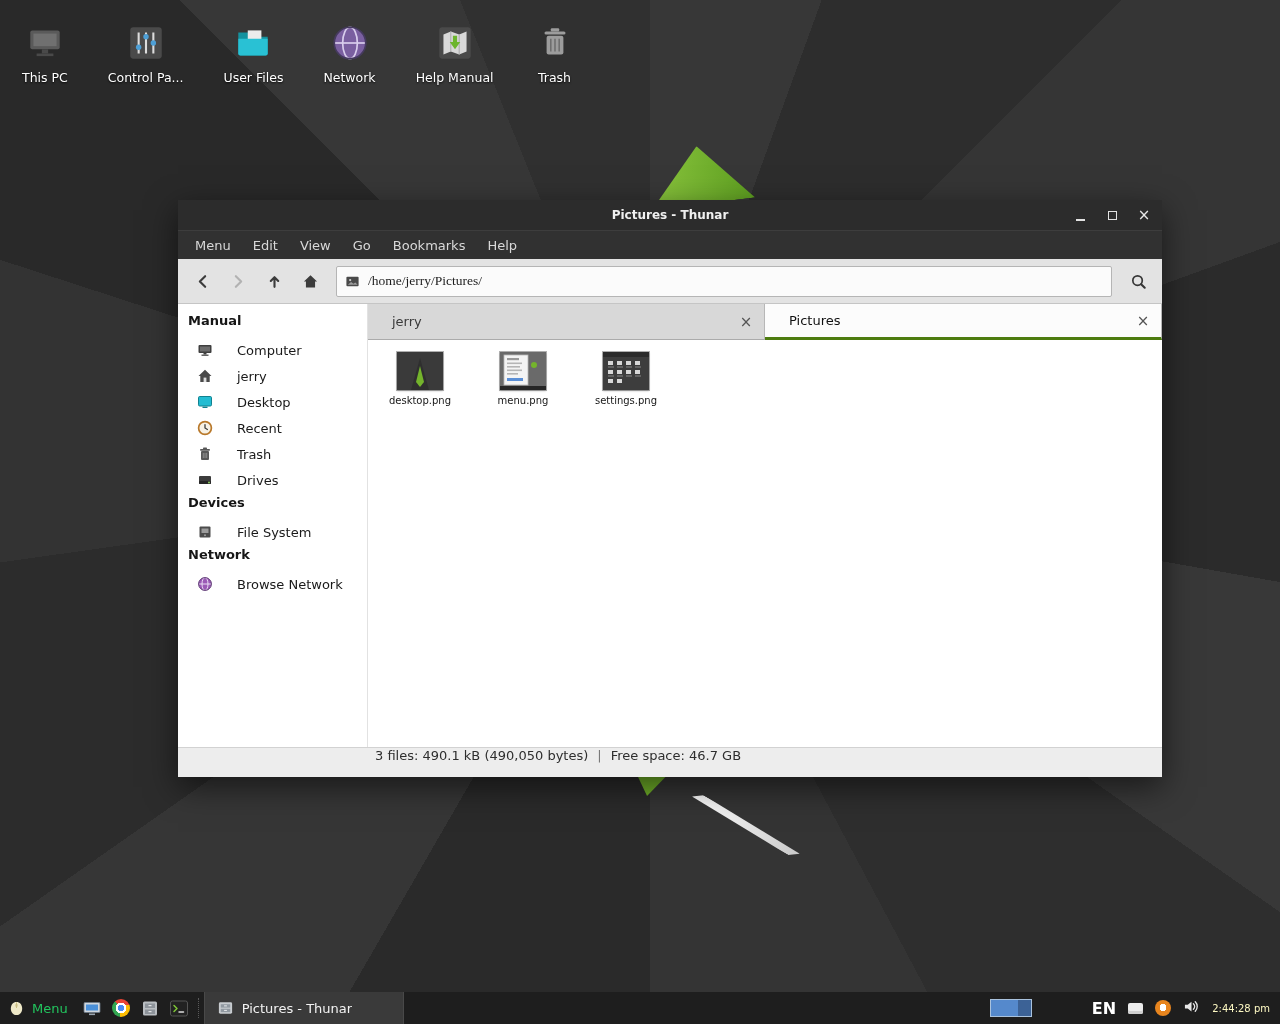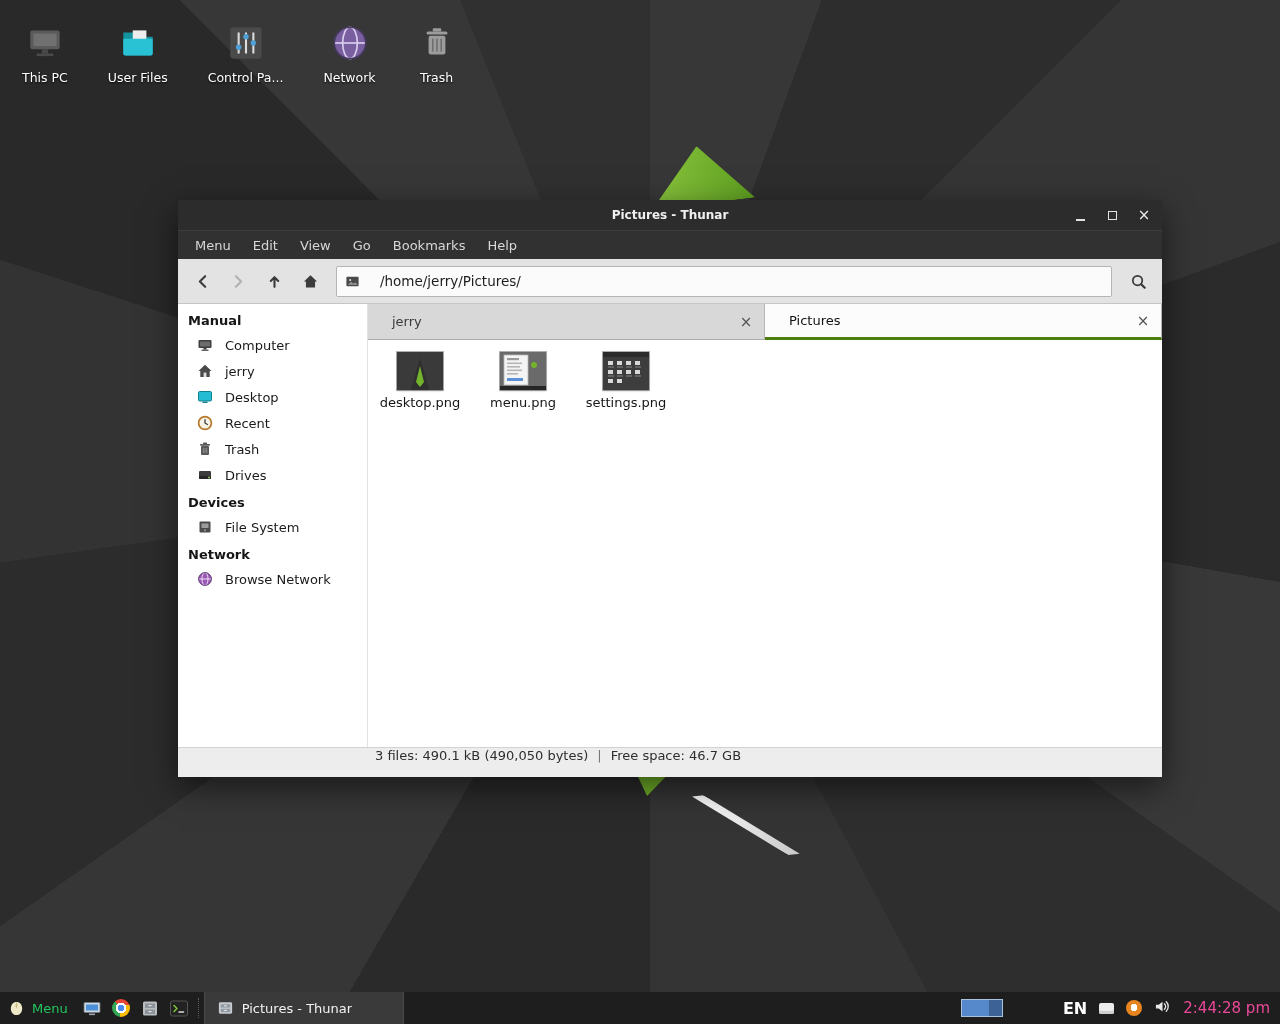--- a/index.html
+++ b/index.html
@@ -47,46 +47,46 @@
   .menubar { height:29px; background:#313131; flex:none; display:flex; align-items:center;
     padding-left:6px; border-top:1px solid #3d3d3d; }
   .menu-item { padding:0 11px; line-height:29px; color:#d8d8d8; font-size:13px; cursor:default; }
 
   .toolbar { height:45px; background:#e3e3e3; flex:none; border-bottom:1px solid #c5c5c5;
     display:flex; align-items:center; padding:0 8px; gap:4px; }
   .tool-btn { width:32px; height:32px; border-radius:3px; flex:none;
     display:flex; align-items:center; justify-content:center; }
   .tool-btn svg { width:17px; height:17px; }
   .pathbar { flex:1; height:31px; margin:0 6px; background:#fbfbfb; border:1px solid #b5b5b5;
-    border-radius:2px; display:flex; align-items:center; padding:0 8px; gap:20px;
-    color:#1d1d1d; font-size:13.5px; }
+    border-radius:2px; display:flex; align-items:center; padding:0 8px; gap:8px;
+    color:#1d1d1d; font-size:13.5px;font-family:Liberation Serif, serif; }
   .pathbar svg { width:15px; height:15px; flex:none; }
 
   .win-body { flex:1; display:flex; min-height:0; }
   .sidebar { width:190px; flex:none; background:#fff; border-right:1px solid #e2e2e2;
     padding-top:2px; overflow:hidden; }
   .side-header { font-weight:bold; color:#161616; font-size:13px; padding:7px 10px 4px; }
-  .side-row { display:flex; align-items:center; gap:12px; height:26px; padding:0 8px 0 19px;
+  .side-row { display:flex; align-items:flex-end; gap:24px; height:26px; padding:0 8px 0 19px;
     color:#1a1a1a; font-size:13px; cursor:default; }
   .side-row svg { width:16px; height:16px; flex:none; }
 
   .main { flex:1; display:flex; flex-direction:column; min-width:0; }
   .tabbar { height:36px; flex:none; display:flex; background:#c9c9c9; }
   .tab { flex:1; display:flex; align-items:center; padding:0 8px 0 24px; font-size:13px;
     color:#3a3a3a; background:#d8d8d8; border-right:1px solid #b7b7b7;
     border-bottom:1px solid #ababab; cursor:default; min-width:0; }
   .tab.active { background:#fcfcfc; color:#111; border-bottom:3px solid #4d7c0f; }
   .tab-close { margin-left:auto; width:20px; height:20px; border-radius:2px; flex:none;
     display:flex; align-items:center; justify-content:center; color:#555; font-size:15px; }
 
   .fileview { flex:1; background:#fff; padding:12px 4px; display:flex;
     align-items:flex-start; gap:7px; overflow:hidden; }
   .file-item { width:96px; display:flex; flex-direction:column; align-items:center; gap:5px; cursor:default; }
   .thumb { width:46px; height:38px; box-shadow:0 0 0 1px rgba(0,0,0,.3), 0 1px 2px rgba(0,0,0,.25); display:block; }
-  .file-label { font-size:13px; color:#161616; }
+  .file-label { font-size:10px; color:#161616; }
 
   .statusbar { height:30px; flex:none; background:#ededed; border-top:1px solid #d2d2d2;
     display:flex; align-items:flex-start; padding-left:197px; font-size:13px; color:#2e2e2e; gap:9px; }
   .status-div { color:#777; }
 
   
   .taskbar { position:absolute; left:0; right:0; bottom:0; height:32px; background:#1e1e1e;
     z-index:5; display:flex; align-items:center; color:#e8e8e8; }
   .tb-menu { display:flex; align-items:center; gap:7px; height:100%; padding:0 10px 0 8px; }
   .tb-menu svg { width:17px; height:17px; }
@@ -105,70 +105,79 @@
   .tb-task-label { font-size:13px; color:#f2f2f2; white-space:nowrap; overflow:hidden; }
   .tb-right { margin-left:auto; display:flex; align-items:center; gap:12px; height:100%; padding-right:10px; }
   .pager { width:42px; height:18px; border:1px solid #a9c2dd; margin-right:48px;
     background:linear-gradient(to right,#5589cc 0 68%, #3c6296 68%); }
   .tb-lang { font-size:16px; font-weight:bold; color:#fff; }
   .kb-icon { width:15px; height:11px; background:#ececec; border-radius:2px;
     box-shadow: inset 0 -3px 0 #cfcfcf; }
   .update-icon { width:16px; height:16px; border-radius:50%;
     background:radial-gradient(circle at 50% 46%, #fff 0 3.5px, #e8851e 3.5px 8px); }
   .vol-icon svg { width:17px; height:15px; }
-  .clock { font-size:15px; color:#ec4899; white-space:nowrap; }
+  .clock { font-size:10px; color:#fef9c3; white-space:nowrap; }
 </style>
 </head>
 <body>
 
 <div class="wallpaper"></div>
 <div class="green-arrow"></div>
 <div class="green-sliver"></div>
 <div class="white-streak"></div>
 
 <div class="desk-icons">
   <div class="desk-item">
     <svg viewBox="0 0 40 40">
         <rect x="6" y="8" width="28" height="18" rx="2" fill="#5a5a5a"></rect>
         <rect x="9" y="11" width="22" height="12" fill="#707070"></rect>
         <rect x="17" y="26" width="6" height="4" fill="#494949"></rect>
         <rect x="12" y="30" width="16" height="2.5" fill="#494949"></rect>
       </svg>
     <span class="desk-label">This PC</span>
-  </div>
-  <div class="desk-item">
-    <svg viewBox="0 0 40 40">
-        <path d="M6 10h10l3 4h15v16a2 2 0 0 1-2 2H8a2 2 0 0 1-2-2z" fill="#14929f"></path>
-        <rect x="15" y="8" width="13" height="10" fill="#ececec"></rect>
-        <path d="M6 16h28v14a2 2 0 0 1-2 2H8a2 2 0 0 1-2-2z" fill="#29c1d4"></path>
-      </svg>
-    <span class="desk-label">User Files</span>
   </div>
   <div class="desk-item">
     <svg viewBox="0 0 40 40">
         <rect x="5" y="5" width="30" height="30" rx="3" fill="#4a4a4a"></rect>
         <g stroke="#dcdcdc" stroke-width="2">
           <line x1="13" y1="10" x2="13" y2="30"></line>
           <line x1="20" y1="10" x2="20" y2="30"></line>
           <line x1="27" y1="10" x2="27" y2="30"></line>
         </g>
         <circle cx="13" cy="24" r="2.6" fill="#4d9fd6"></circle>
         <circle cx="20" cy="14" r="2.6" fill="#4d9fd6"></circle>
         <circle cx="27" cy="20" r="2.6" fill="#4d9fd6"></circle>
       </svg>
     <span class="desk-label">Control Pa...</span>
   </div>
   <div class="desk-item">
     <svg viewBox="0 0 40 40">
+        <path d="M6 10h10l3 4h15v16a2 2 0 0 1-2 2H8a2 2 0 0 1-2-2z" fill="#14929f"></path>
+        <rect x="15" y="8" width="13" height="10" fill="#ececec"></rect>
+        <path d="M6 16h28v14a2 2 0 0 1-2 2H8a2 2 0 0 1-2-2z" fill="#29c1d4"></path>
+      </svg>
+    <span class="desk-label">User Files</span>
+  </div>
+  <div class="desk-item">
+    <svg viewBox="0 0 40 40">
         <circle cx="20" cy="20" r="15" fill="#7a5fa0"></circle>
         <ellipse cx="20" cy="20" rx="7" ry="15" fill="none" stroke="#d8cdec" stroke-width="1.6"></ellipse>
         <line x1="5" y1="20" x2="35" y2="20" stroke="#d8cdec" stroke-width="1.6"></line>
         <circle cx="20" cy="20" r="15" fill="none" stroke="#453a5e" stroke-width="1.6"></circle>
       </svg>
     <span class="desk-label">Network</span>
+  </div>
+  <div class="desk-item">
+    <svg viewBox="0 0 40 40">
+        <rect x="5" y="5" width="30" height="30" rx="3" fill="#4a4a4a"></rect>
+        <path d="M9 12l7-3 8 3 7-3v19l-7 3-8-3-7 3z" fill="#d9d9d9"></path>
+        <path d="M16 9v19M24 12v19" stroke="#ababab" stroke-width="1"></path>
+        <path d="M20 26l5-7h-3v-6h-4v6h-3z" fill="#6cb52d"></path>
+      </svg>
+    <span class="desk-label">Help Manual</span>
   </div>
   <div class="desk-item">
     <svg viewBox="0 0 40 40">
         <rect x="12" y="13" width="16" height="18" rx="2" fill="#9c9c9c"></rect>
         <rect x="10" y="9" width="20" height="3" rx="1.5" fill="#9c9c9c"></rect>
         <rect x="16" y="6" width="8" height="3" rx="1" fill="#9c9c9c"></rect>
         <g stroke="#6e6e6e" stroke-width="1.5">
           <line x1="16" y1="16" x2="16" y2="28"></line>
           <line x1="20" y1="16" x2="20" y2="28"></line>
           <line x1="24" y1="16" x2="24" y2="28"></line>

